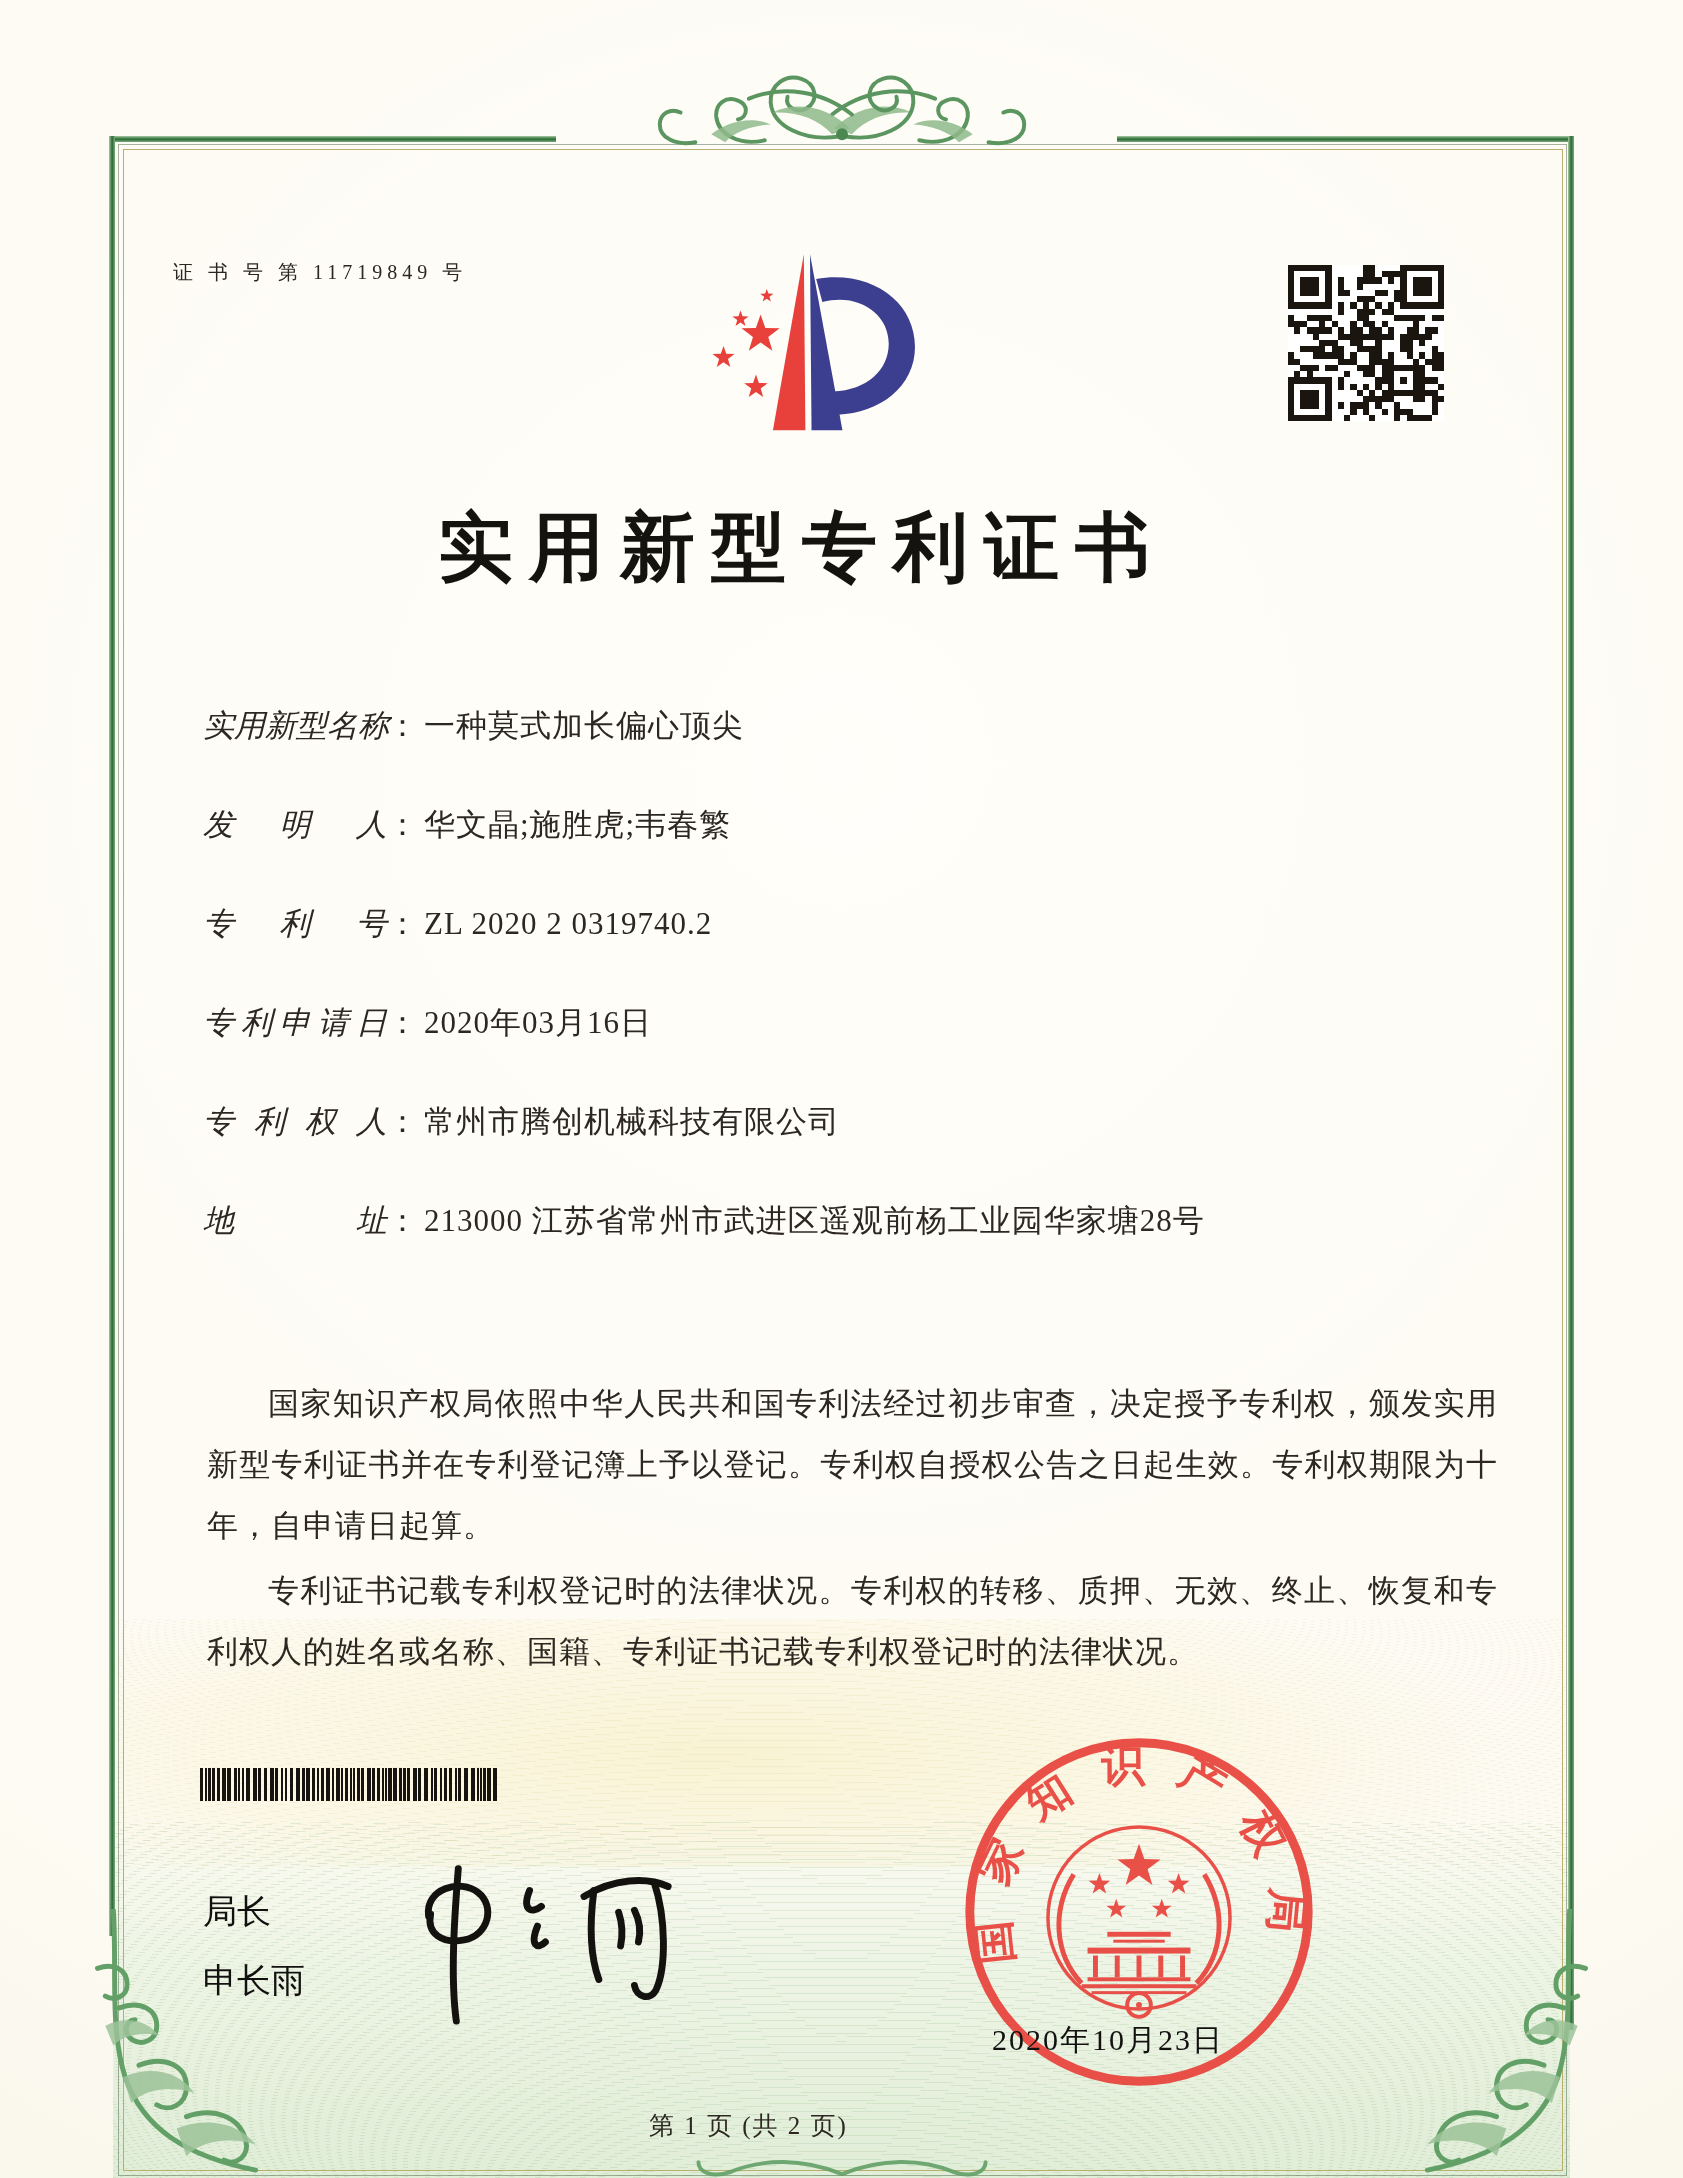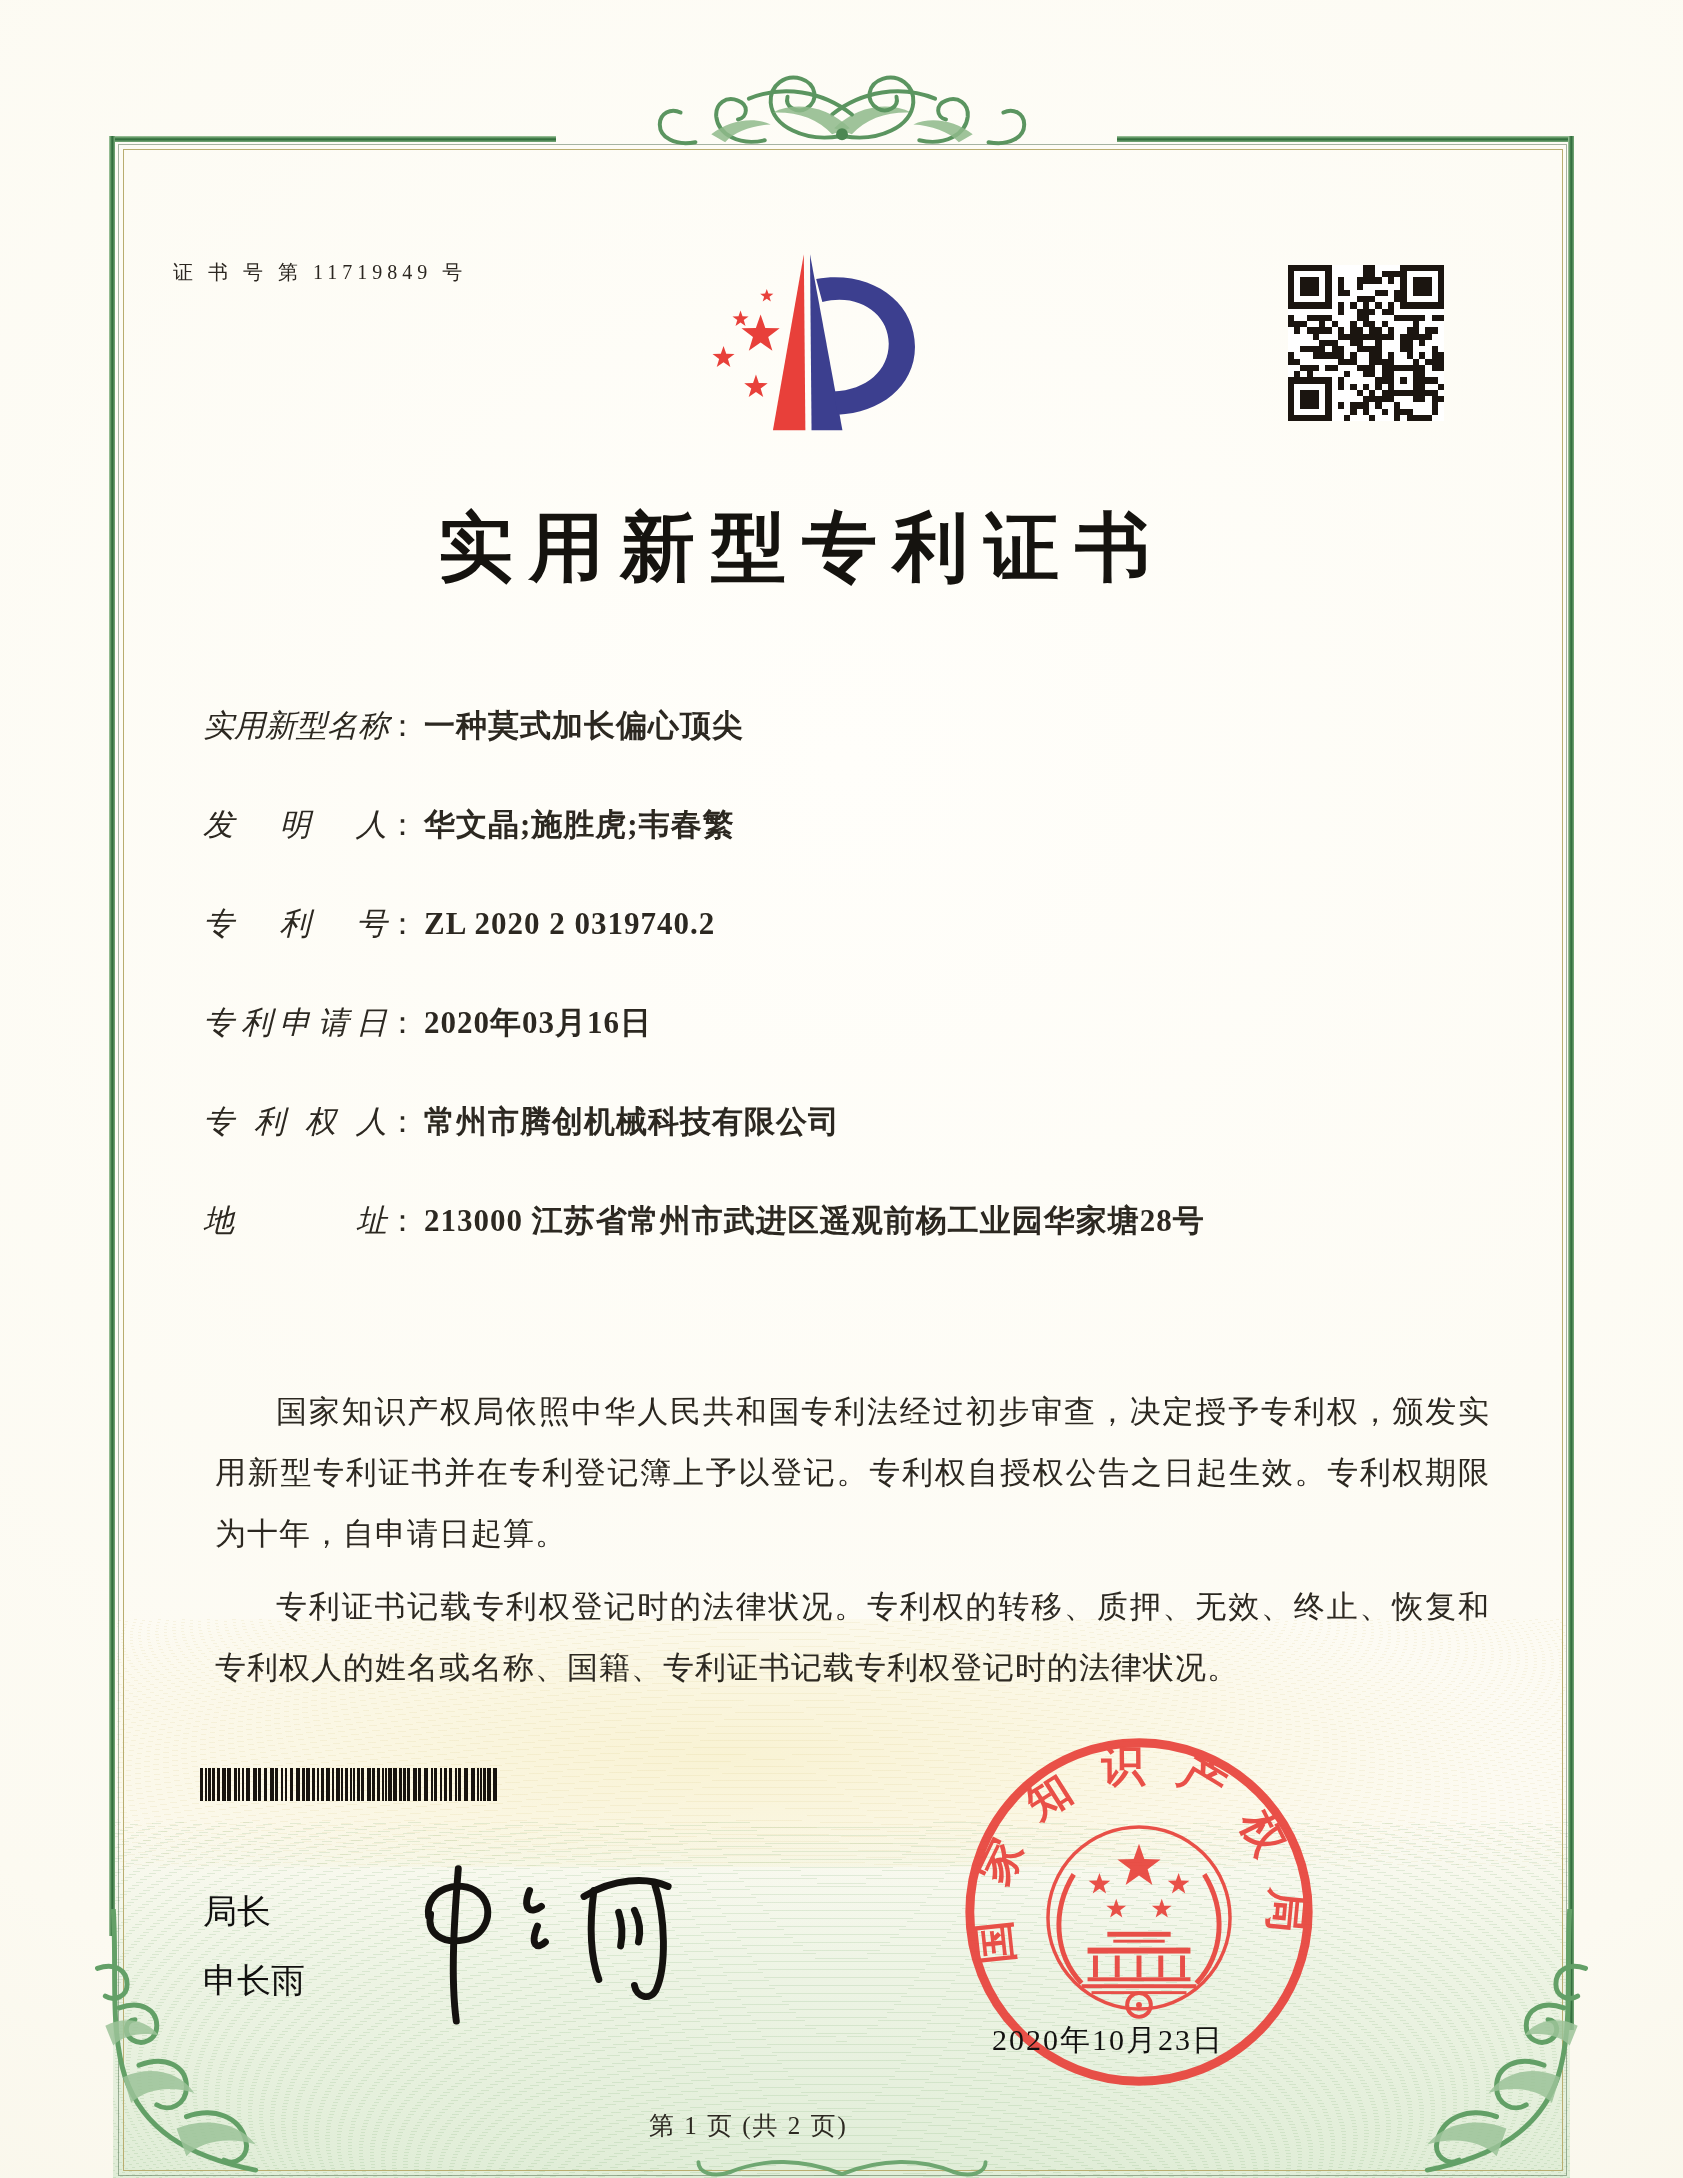--- a/index.html
+++ b/index.html
@@ -27,25 +27,25 @@
   .hairline{position:absolute;border:1px solid #b9ad6f;pointer-events:none;}
   .innerline{position:absolute;border:1px solid rgba(60,90,60,.45);pointer-events:none;}
   .flourish{position:absolute;}
   
   .certno{position:absolute;left:173px;top:259px;font-size:20px;letter-spacing:5px;color:#2b2620;}
   .doc-title{position:absolute;left:0;top:498px;width:1604px;text-align:center;
     font-size:75px;font-weight:700;letter-spacing:16px;color:#15130f;}
   .frow{position:absolute;left:203px;font-size:31px;white-space:nowrap;color:#2c2821;}
   .flabel{display:inline-block;width:184px;text-align:justify;text-align-last:justify;vertical-align:bottom;font-style:italic;}
   .fcolon{display:inline-block;margin-right:6px;}
-  .fvalue{letter-spacing:1px;font-weight:bold;}
+  .fvalue{letter-spacing:1px;}
   .fpair2{position:absolute;left:611px;top:0;white-space:nowrap;}
   .bodytext{position:absolute;left:203px;top:1369px;width:1299px;font-size:31px;line-height:61px;
     color:#2c2821;text-align:justify;letter-spacing:1px;}
-  .bodytext p{margin:12px;text-indent:61px;}
+  .bodytext p{margin:4px;text-indent:61px;}
   .officer{position:absolute;left:203px;font-size:34px;font-family:"Liberation Sans","DejaVu Sans",sans-serif;color:#121110;}
   .seal-date{position:absolute;left:992px;top:2020px;font-size:30px;letter-spacing:2px;color:#121110;z-index:6;}
   .page-footer{position:absolute;left:575px;top:2109px;width:347px;text-align:center;font-size:25px;
     letter-spacing:2px;color:#2c2821;}
   
   .qr{position:absolute;left:1288px;top:265px;width:156px;height:156px;background:#fff;
     display:grid;grid-template-columns:repeat(25,1fr);grid-auto-rows:1fr;}
   .qr div{width:100%;height:100%;}
   .qr div.on{background:#1b1510;}
   .barcode{position:absolute;left:200px;top:1768px;width:305px;height:33px;display:flex;align-items:stretch;}

